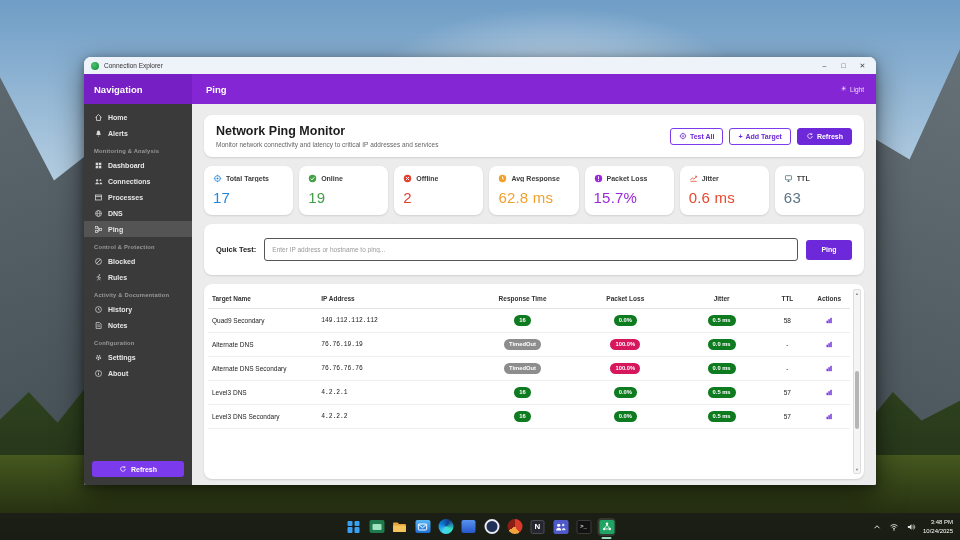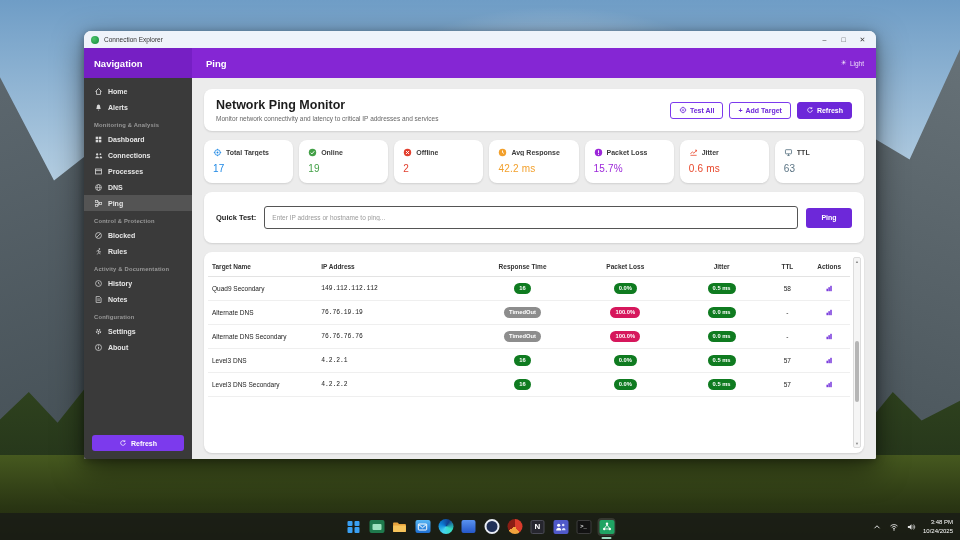--- a/index.html
+++ b/index.html
@@ -9,21 +9,21 @@
   
   .wp { position:absolute; pointer-events:none; }
   .wp-glow { inset:0; background:radial-gradient(ellipse 300px 160px at 58% 22%, rgba(255,255,255,.75), rgba(255,255,255,0) 70%); }
   .wp-far { left:0; right:0; top:110px; height:280px; background:linear-gradient(180deg,#9fa9b1,#6e7a84); clip-path:polygon(0 62%,7% 38%,14% 58%,22% 22%,30% 50%,40% 12%,50% 44%,60% 16%,70% 48%,80% 26%,90% 52%,100% 34%,100% 100%,0 100%); }
   .wp-left { left:0; top:60px; width:300px; height:430px; background:linear-gradient(160deg,#5d686f,#3f4a50); clip-path:polygon(0 4%,18% 28%,40% 16%,62% 46%,80% 38%,100% 72%,100% 100%,0 100%); }
   .wp-right { right:0; top:40px; width:280px; height:460px; background:linear-gradient(200deg,#677278,#434e54); clip-path:polygon(100% 2%,82% 26%,60% 18%,38% 50%,20% 44%,0 78%,0 100%,100% 100%); }
   .wp-forest { left:0; right:0; bottom:60px; height:110px; background:linear-gradient(180deg,#31451f,#24341a); clip-path:polygon(0 45%,3% 20%,6% 48%,9% 15%,12% 42%,15% 22%,18% 50%,22% 18%,25% 44%,28% 24%,31% 52%,35% 16%,38% 46%,41% 20%,44% 50%,48% 22%,51% 44%,54% 14%,57% 48%,61% 24%,64% 52%,67% 18%,70% 46%,74% 26%,77% 50%,80% 16%,83% 44%,87% 22%,90% 52%,93% 20%,96% 46%,100% 28%,100% 100%,0 100%); }
   .wp-grass { left:0; right:0; bottom:0; height:85px; background:linear-gradient(180deg,#46591f,#2a3613 60%,#1c240d); }
 
   
-  #win { position:absolute; left:84px; top:31px; width:792px; height:428px; background:#fff; border-radius:7px 7px 2px 2px; box-shadow:0 10px 30px rgba(0,0,0,.5), 0 2px 8px rgba(0,0,0,.35); display:flex; flex-direction:column; overflow:hidden; }
+  #win { position:absolute; left:84px; top:57px; width:792px; height:428px; background:#fff; border-radius:7px 7px 2px 2px; box-shadow:0 10px 30px rgba(0,0,0,.5), 0 2px 8px rgba(0,0,0,.35); display:flex; flex-direction:column; overflow:hidden; }
   .titlebar { height:17px; background:#eef3fa; display:flex; align-items:center; padding:0 4px 0 7px; flex:0 0 auto; }
   .app-dot { width:8px; height:8px; border-radius:50%; background:radial-gradient(circle at 35% 35%, #4cc36a, #128a3c); margin-right:5px; }
   .tb-title { font-size:6.5px; color:#333; flex:1; }
   .tb-btn { width:19px; height:15px; display:flex; align-items:center; justify-content:center; font-size:7px; color:#444; }
 
   .appbar { height:30px; display:flex; flex:0 0 auto; background:#8526d4; }
   .appbar-left { width:108px; background:#761fc4; display:flex; align-items:center; padding-left:10px; }
   .appbar-left span { color:#fff; font-weight:700; font-size:9.5px; }
   .appbar-main { flex:1; display:flex; align-items:center; padding:0 12px 0 14px; }
   .appbar-main .page-title { color:#fff; font-weight:700; font-size:9.5px; flex:1; }
@@ -54,21 +54,21 @@
   .btn { height:17px; border-radius:3px; font-size:7px; font-weight:700; display:flex; align-items:center; gap:3px; padding:0 8px; font-family:inherit; cursor:pointer; }
   .btn.outline { background:#fff; border:1px solid #7c3aed; color:#6d28d9; }
   .btn.solid { background:#6d28d9; border:1px solid #6d28d9; color:#fff; }
   .btn .bi { width:8px; height:8px; }
 
   .stats { display:flex; gap:6px; flex:0 0 auto; }
   .stat-card { flex:1; min-width:0; padding:8px 8px 9px 9px; }
   .stat-top { display:flex; align-items:center; gap:4px; white-space:nowrap; overflow:hidden; }
   .stat-top .si2 { width:9px; height:9px; flex:0 0 auto; }
   .stat-label { font-size:7px; font-weight:600; color:#3c3c3c; overflow:hidden; text-overflow:clip; }
-  .stat-value { font-size:10px; margin-top:6px; font-weight:400; letter-spacing:.2px; }
+  .stat-value { font-size:15px; margin-top:6px; font-weight:400; letter-spacing:.2px; }
   .stat-card.blue   .si2, .stat-card.blue   .stat-value { color:#1e88e5; }
   .stat-card.green  .si2, .stat-card.green  .stat-value { color:#43a047; }
   .stat-card.red    .si2, .stat-card.red    .stat-value { color:#e2402f; }
   .stat-card.orange .si2, .stat-card.orange .stat-value { color:#f2a02c; }
   .stat-card.purple .si2, .stat-card.purple .stat-value { color:#9c27d9; }
   .stat-card.deep-orange .si2, .stat-card.deep-orange .stat-value { color:#e8472b; }
   .stat-card.slate  .si2, .stat-card.slate  .stat-value { color:#5b7484; }
 
   .quick { padding:14px 12px; display:flex; align-items:center; gap:8px; flex:0 0 auto; }
   .quick-label { font-size:7.5px; font-weight:700; color:#222; white-space:nowrap; }
@@ -452,21 +452,21 @@
               </div>
             <div class="stat-value">2</div>
           </div>
           <div class="card stat-card orange">
             <div class="stat-top">
                 <svg class="si2">
                   <use href="#i-clockf"></use>
                 </svg>
               <span class="stat-label">Avg Response</span>
               </div>
-            <div class="stat-value">42.2 ms</div>
+            <div class="stat-value">62.8 ms</div>
           </div>
           <div class="card stat-card purple">
             <div class="stat-top">
                 <svg class="si2">
                   <use href="#i-alert"></use>
                 </svg>
               <span class="stat-label">Packet Loss</span>
               </div>
             <div class="stat-value">15.7%</div>
           </div>

